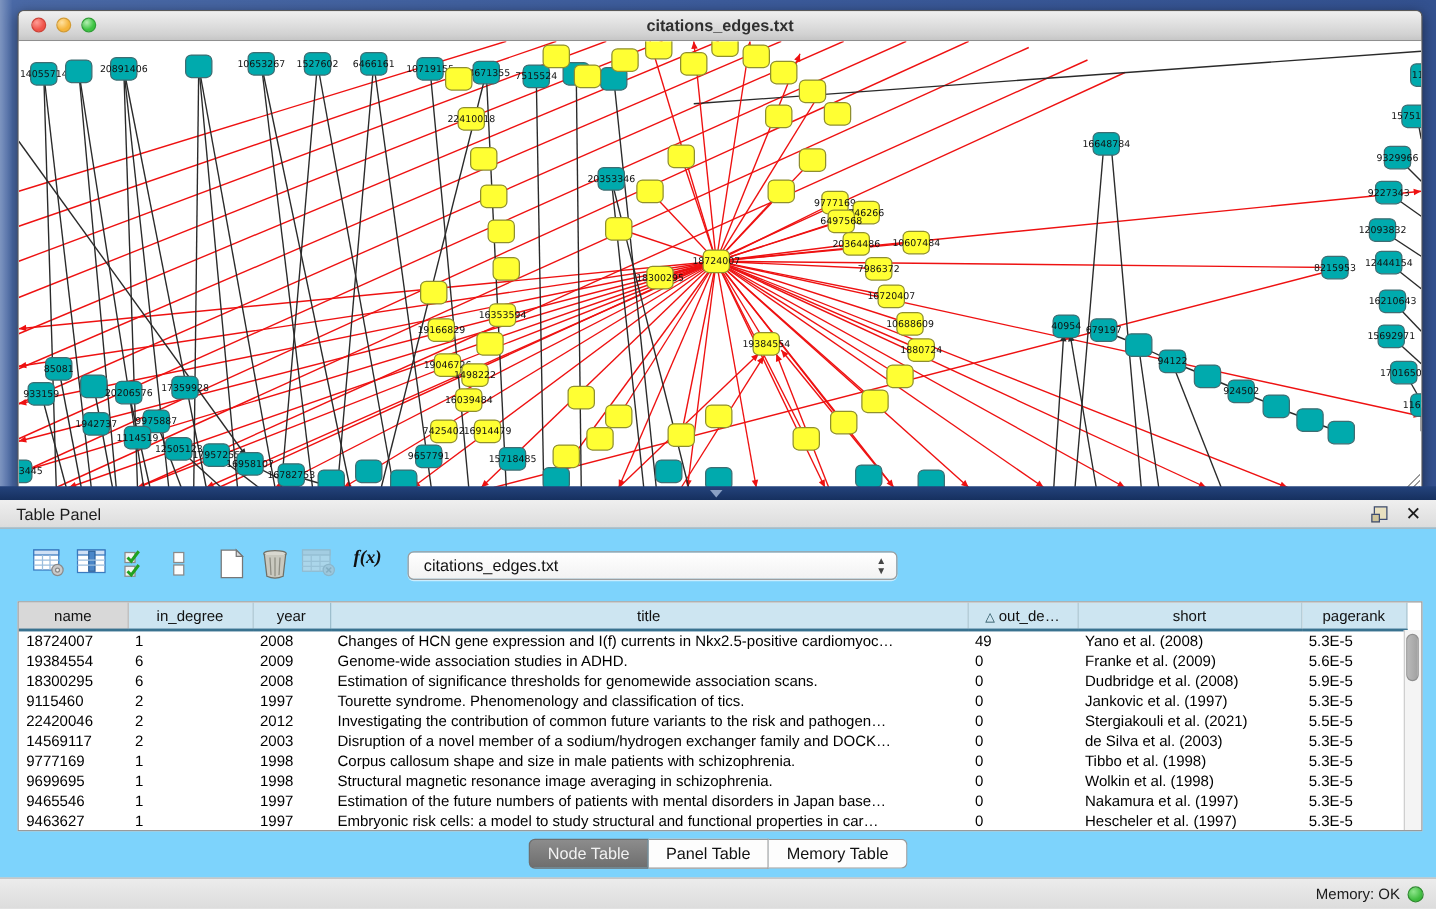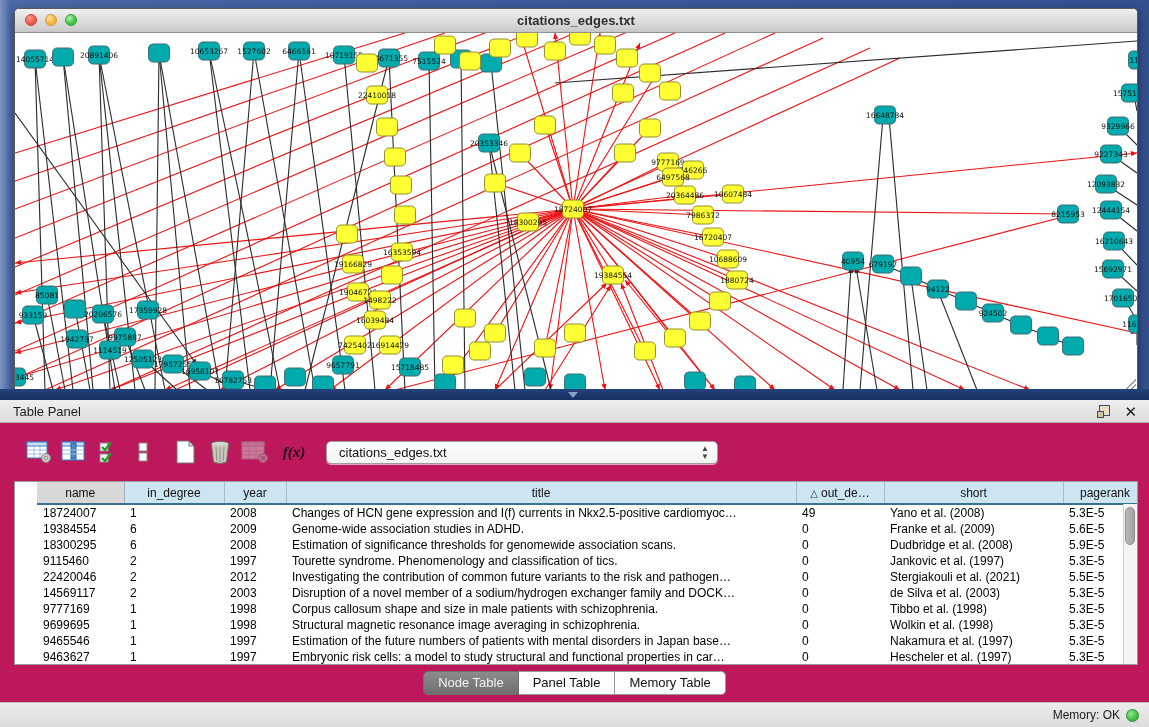--- a/index.html
+++ b/index.html
@@ -43,46 +43,46 @@
   }
   .net-canvas{flex:1;position:relative;background:#fff;overflow:hidden;border-radius:0 0 2px 2px;}
   .net-canvas svg{display:block;}
   .resize-grip{position:absolute;right:1px;bottom:1px;width:13px;height:13px;
     background:
      linear-gradient(135deg,transparent 48%, #9a9a9a 48%, #9a9a9a 55%, transparent 55%),
      linear-gradient(135deg,transparent 68%, #9a9a9a 68%, #9a9a9a 75%, transparent 75%),
      linear-gradient(135deg,transparent 86%, #9a9a9a 86%, #9a9a9a 93%, transparent 93%);
   }
   
-  .table-panel{position:absolute;left:0;top:400px;width:1149px;height:302px;background:#be185d;}
+  .table-panel{position:absolute;left:0;top:400px;width:1149px;height:302px;background:#7dd3fc;}
   .panel-titlebar{
     height:23px;background:linear-gradient(180deg,#efefef,#dcdcdc);
     border-bottom:1px solid #b2b2b2;position:relative;
     font-size:13px;color:#1c1c1c;line-height:23px;padding-left:13px;box-sizing:border-box;
   }
   .panel-btns{position:absolute;right:12px;top:0;height:23px;display:flex;align-items:center;gap:14px;}
   .float-ic{width:13px;height:13px;position:relative;display:inline-block;cursor:pointer;}
   .float-ic .big{position:absolute;right:0;top:0;width:9px;height:9px;border:1px solid #3d4c72;background:#e8e0c0;}
   .float-ic .small{position:absolute;left:0;bottom:0;width:5px;height:5px;border:1px solid #3d4c72;background:#cfc49a;}
   .close-ic{font-size:15px;font-weight:700;color:#1a1a1a;line-height:13px;cursor:pointer;}
   
   .toolbar{height:58px;display:flex;align-items:center;padding-left:24px;}
-  .tb-ic{width:30px;height:28px;margin-right:5px;display:flex;align-items:center;justify-content:center;cursor:pointer;}
+  .tb-ic{width:30px;height:28px;margin-right:5px;display:flex;justify-content:center;cursor:pointer;}
   .tb-ic svg{display:block;}
   .fx{font-family:"Liberation Serif","DejaVu Serif",serif;font-style:italic;font-weight:700;font-size:15px;color:#111;}
   .combo{
     margin-left:12px;width:392px;height:23px;background:linear-gradient(180deg,#ffffff,#f2f2f2);
     border:1px solid #9d9d9d;border-radius:5px;display:flex;align-items:center;
     font-size:13px;color:#111;padding-left:12px;box-sizing:border-box;position:relative;cursor:pointer;
     box-shadow:0 1px 0 rgba(255,255,255,.6);
   }
   .combo .arrows{position:absolute;right:8px;top:3px;font-size:8px;line-height:8px;color:#444;text-align:center;}
   
   .table-wrap{position:relative;margin-left:14px;width:1124px;height:184px;background:#fff;border:1px solid #9a9a9a;box-sizing:border-box;overflow:hidden;}
-  table.grid{border-collapse:collapse;table-layout:fixed;width:1110px;font-size:12px;margin-left:22px;}
+  table.grid{border-collapse:collapse;table-layout:fixed;width:1110px;font-size:12px;}
   table.grid th{
     height:21px;background:#cde5f1;border-right:1px solid #9dbecd;border-bottom:2px solid #39728f;
     font-weight:400;color:#111;text-align:center;padding:0 2px;white-space:nowrap;overflow:hidden;
   }
   table.grid th.first{background:#d8d8d8;border-right:1px solid #adadad;}
   table.grid td{
     height:16px;line-height:16px;padding:0 0 0 6px;color:#000;white-space:nowrap;overflow:hidden;
     text-overflow:clip;border:none;
   }
   .sort-tri{font-size:10px;margin-right:3px;color:#15414f;}

